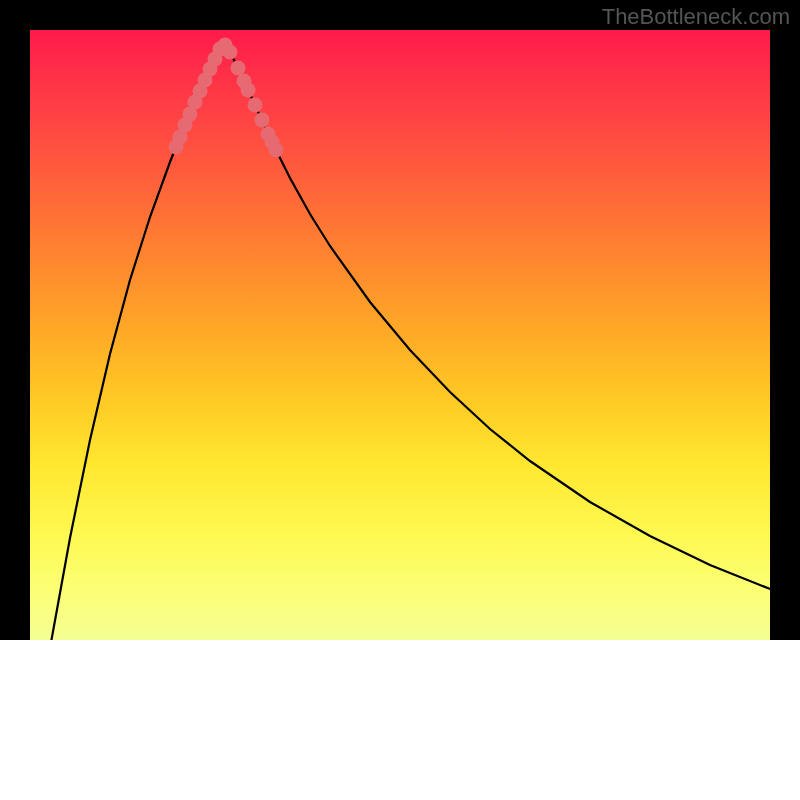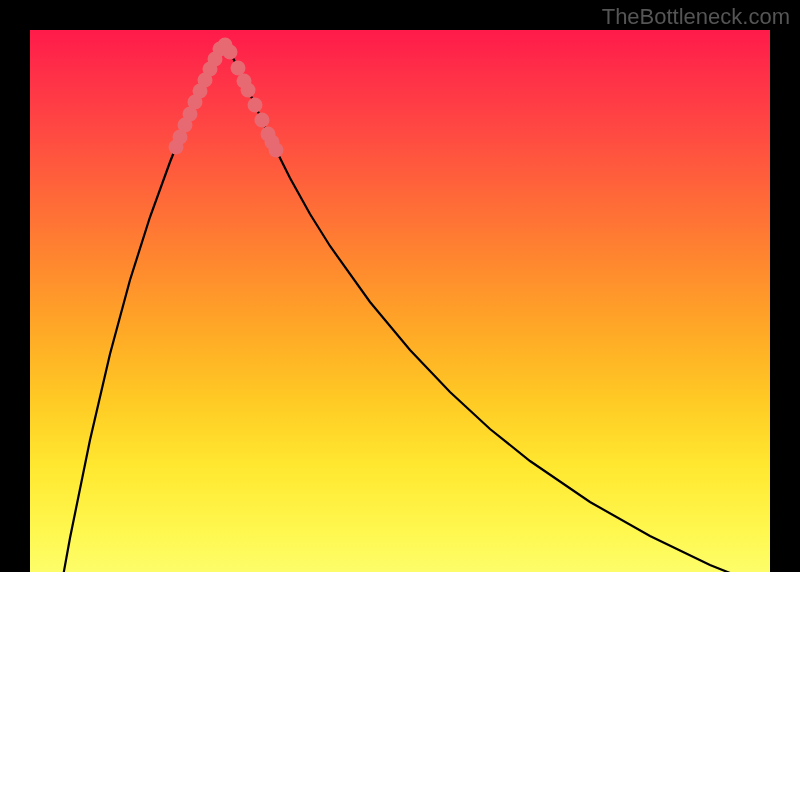--- a/index.html
+++ b/index.html
@@ -3,21 +3,21 @@
 <meta charset="utf-8">
 <style>
 body {
   margin: 0;
   padding: 0;
   background: #fff;
 }
 .container {
   position: relative;
   width: 800px;
-  height: 572px;
+  height: 640px;
   background: #000;
 }
 .watermark {
   position: absolute;
   top: 4px;
   right: 10px;
   font-family: Arial, sans-serif;
   font-size: 22px;
   font-weight: 500;
   color: #555;

